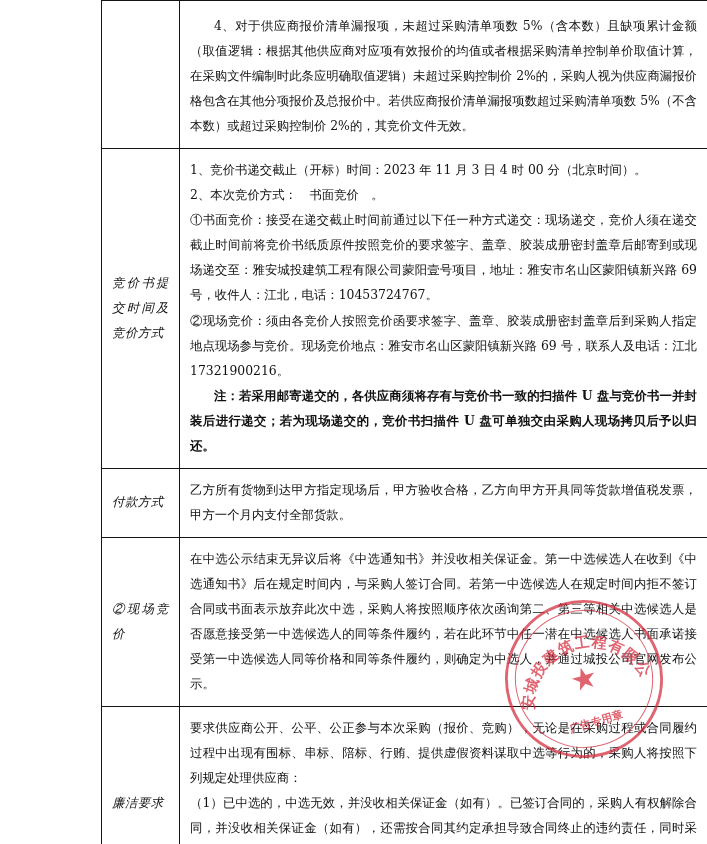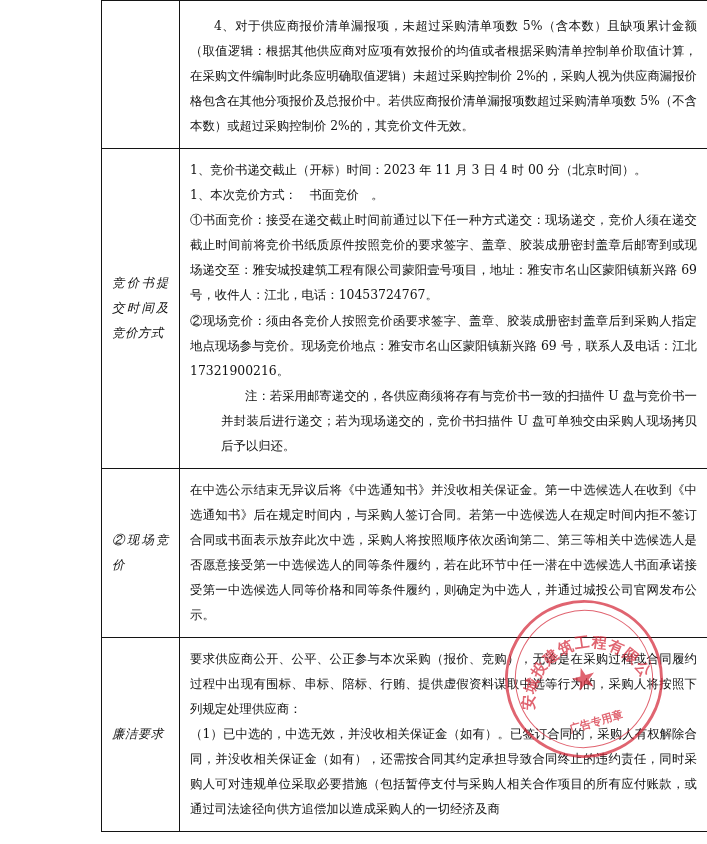--- a/index.html
+++ b/index.html
@@ -48,22 +48,21 @@
     width: 505px;
   }
   .p {
     margin: 0;
     text-indent: 0;
   }
   .indent {
     text-indent: 24px;
   }
   .b {
-    font-weight: normal;
-    margin-left: 31px;
+    font-weight: bold;
   }
   
   .first-row td.body {
     padding-top: 12px;
   }
   
   .seal {
     position: absolute;
     left: 505px;
     top: 600px;
@@ -133,27 +132,33 @@
         <td class="label"></td>
         <td class="body">
           <p class="p indent">4、对于供应商报价清单漏报项，未超过采购清单项数 5%（含本数）且缺项累计金额（取值逻辑：根据其他供应商对应项有效报价的均值或者根据采购清单控制单价取值计算，在采购文件编制时此条应明确取值逻辑）未超过采购控制价 2%的，采购人视为供应商漏报价格包含在其他分项报价及总报价中。若供应商报价清单漏报项数超过采购清单项数 5%（不含本数）或超过采购控制价 2%的，其竞价文件无效。</p>
         </td>
       </tr>
 
       <tr>
         <td class="label">竞价书提交时间及竞价方式</td>
         <td class="body">
           <p class="p">1、竞价书递交截止（开标）时间：2023 年 11 月 3 日 4 时 00 分（北京时间）。</p>
-          <p class="p">1、本次竞价方式：　书面竞价　。</p>
+          <p class="p">2、本次竞价方式：　书面竞价　。</p>
           <p class="p">①书面竞价：接受在递交截止时间前通过以下任一种方式递交：现场递交，竞价人须在递交截止时间前将竞价书纸质原件按照竞价的要求签字、盖章、胶装成册密封盖章后邮寄到或现场递交至：雅安城投建筑工程有限公司蒙阳壹号项目，地址：雅安市名山区蒙阳镇新兴路 69 号，收件人：江北，电话：10453724767。</p>
           <p class="p">②现场竞价：须由各竞价人按照竞价函要求签字、盖章、胶装成册密封盖章后到采购人指定地点现场参与竞价。现场竞价地点：雅安市名山区蒙阳镇新兴路 69 号，联系人及电话：江北 17321900216。</p>
           <p class="p indent b">注：若采用邮寄递交的，各供应商须将存有与竞价书一致的扫描件 U 盘与竞价书一并封装后进行递交；若为现场递交的，竞价书扫描件 U 盘可单独交由采购人现场拷贝后予以归还。</p>
         </td>
       </tr>
 
+      <tr>
+        <td class="label">付款方式</td>
+        <td class="body">
+          <p class="p">乙方所有货物到达甲方指定现场后，甲方验收合格，乙方向甲方开具同等货款增值税发票，甲方一个月内支付全部货款。</p>
+        </td>
+      </tr>
 
       <tr>
         <td class="label">②现场竞价</td>
         <td class="body">
           <p class="p">在中选公示结束无异议后将《中选通知书》并没收相关保证金。第一中选候选人在收到《中选通知书》后在规定时间内，与采购人签订合同。若第一中选候选人在规定时间内拒不签订合同或书面表示放弃此次中选，采购人将按照顺序依次函询第二、第三等相关中选候选人是否愿意接受第一中选候选人的同等条件履约，若在此环节中任一潜在中选候选人书面承诺接受第一中选候选人同等价格和同等条件履约，则确定为中选人，并通过城投公司官网发布公示。</p>
         </td>
       </tr>
 
       <tr>
         <td class="label">廉洁要求</td>

